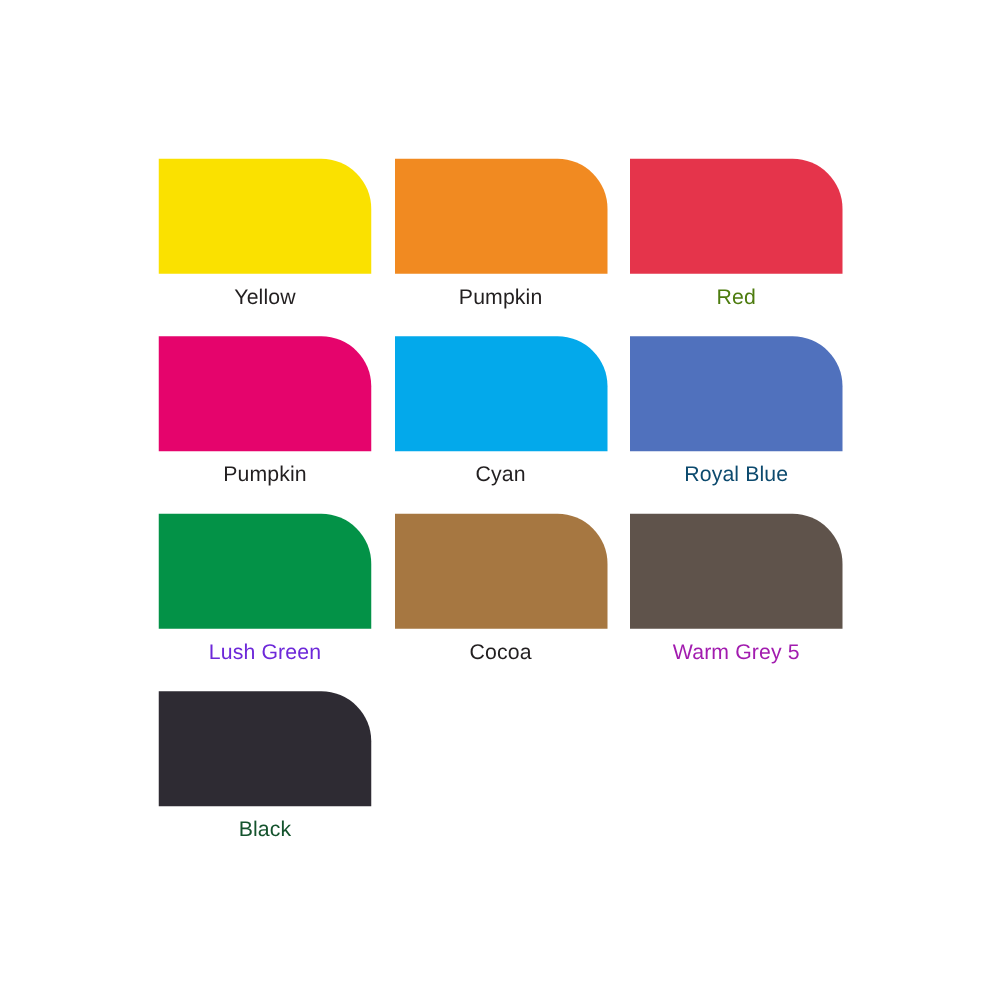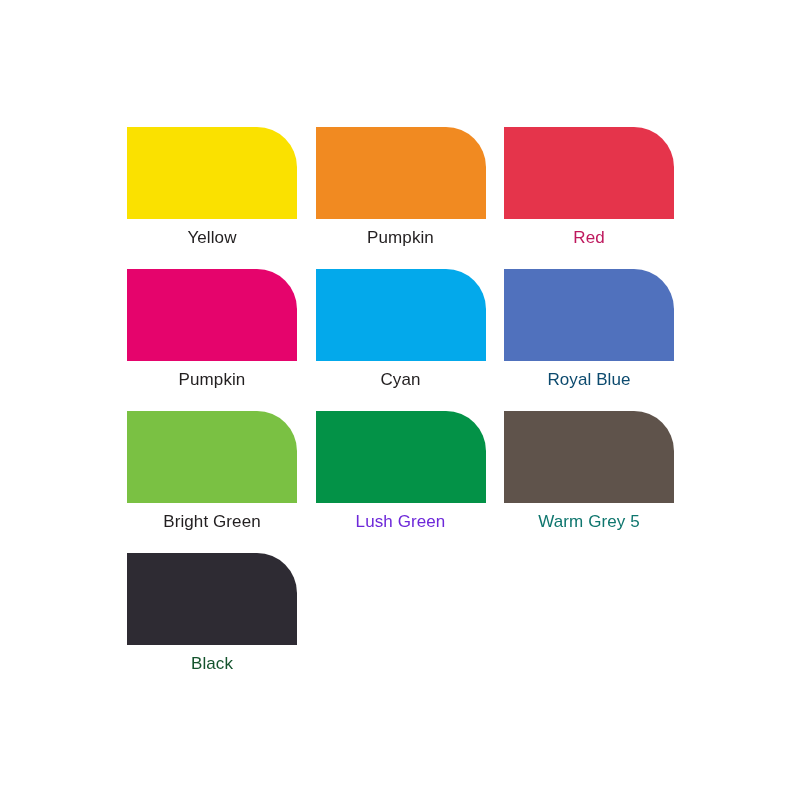--- a/index.html
+++ b/index.html
@@ -72,44 +72,44 @@
   <div class="swatch-cell">
         <div class="swatch-chip" style="background: rgb(250, 225, 0);"></div>
         <div class="swatch-label" style="color: rgb(34, 31, 32);">Yellow</div>
       </div>
       <div class="swatch-cell">
         <div class="swatch-chip" style="background: rgb(241, 138, 33);"></div>
         <div class="swatch-label" style="color: rgb(34, 31, 32);">Pumpkin</div>
       </div>
       <div class="swatch-cell">
         <div class="swatch-chip" style="background: rgb(229, 52, 75);"></div>
-        <div class="swatch-label" style="color: #be185d;">Red</div>
+        <div class="swatch-label" style="color: #4d7c0f;">Red</div>
       </div>
       <div class="swatch-cell">
         <div class="swatch-chip" style="background: rgb(229, 4, 108);"></div>
         <div class="swatch-label" style="color: rgb(34, 31, 32);">Pumpkin</div>
       </div>
       <div class="swatch-cell">
         <div class="swatch-chip" style="background: rgb(3, 169, 235);"></div>
         <div class="swatch-label" style="color: rgb(34, 31, 32);">Cyan</div>
       </div>
       <div class="swatch-cell">
         <div class="swatch-chip" style="background: rgb(80, 113, 189);"></div>
         <div class="swatch-label" style="color: #0c4a6e;">Royal Blue</div>
       </div>
       <div class="swatch-cell">
-        <div class="swatch-chip" style="background: rgb(122, 193, 67);"></div>
-        <div class="swatch-label" style="color: rgb(34, 31, 32);">Bright Green</div>
-      </div>
-      <div class="swatch-cell">
         <div class="swatch-chip" style="background: rgb(3, 146, 71);"></div>
         <div class="swatch-label" style="color: #6d28d9;">Lush Green</div>
       </div>
       <div class="swatch-cell">
+        <div class="swatch-chip" style="background: rgb(166, 119, 65);"></div>
+        <div class="swatch-label" style="color: rgb(34, 31, 32);">Cocoa</div>
+      </div>
+      <div class="swatch-cell">
         <div class="swatch-chip" style="background: rgb(95, 83, 75);"></div>
-        <div class="swatch-label" style="color: #0f766e;">Warm Grey 5</div>
+        <div class="swatch-label" style="color: #a21caf;">Warm Grey 5</div>
       </div>
       <div class="swatch-cell">
         <div class="swatch-chip" style="background: rgb(46, 43, 51);"></div>
         <div class="swatch-label" style="color: #14532d;">Black</div>
       </div>
     </div>
 </div>
 
 </body></html>

